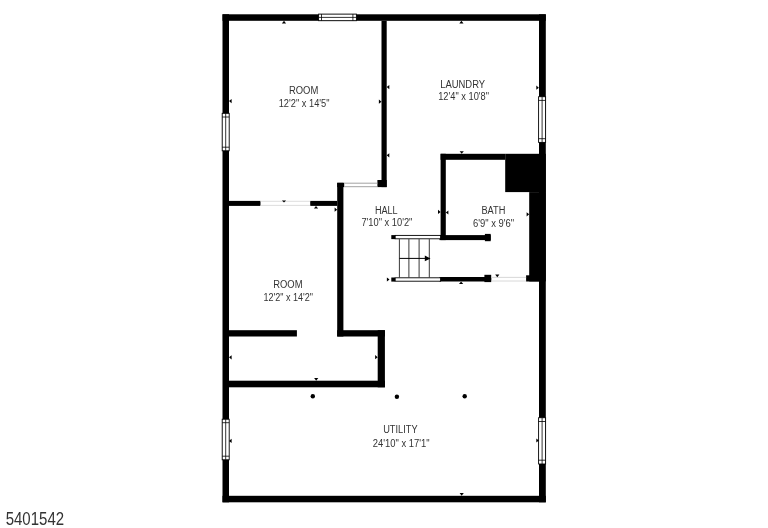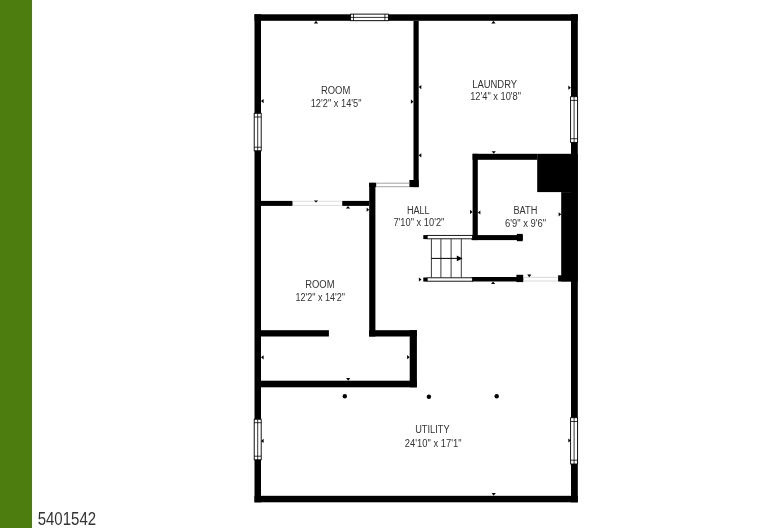--- a/index.html
+++ b/index.html
@@ -1,16 +1,16 @@
 <!DOCTYPE html>
 <html><head>
 <meta charset="utf-8">
 <style>
   html,body{margin:0;padding:0;background:#fff;}
-  .page{position:relative;width:736px;height:528px;background:#4d7c0f;overflow:hidden;padding-left:32px;}
+  .page{position:relative;width:736px;height:528px;background:#15803d;overflow:hidden;}
   svg text{font-family:"Liberation Sans",sans-serif;fill:#333;}
 </style>
 </head>
 <body>
 <div class="page">
 <svg width="768" height="528" viewBox="0 0 768 528">
   <rect x="0" y="0" width="768" height="528" fill="#ffffff"></rect>
 
   <g fill="#000000">
     <rect x="222.5" y="14.3" width="323.3" height="6.5"></rect>

